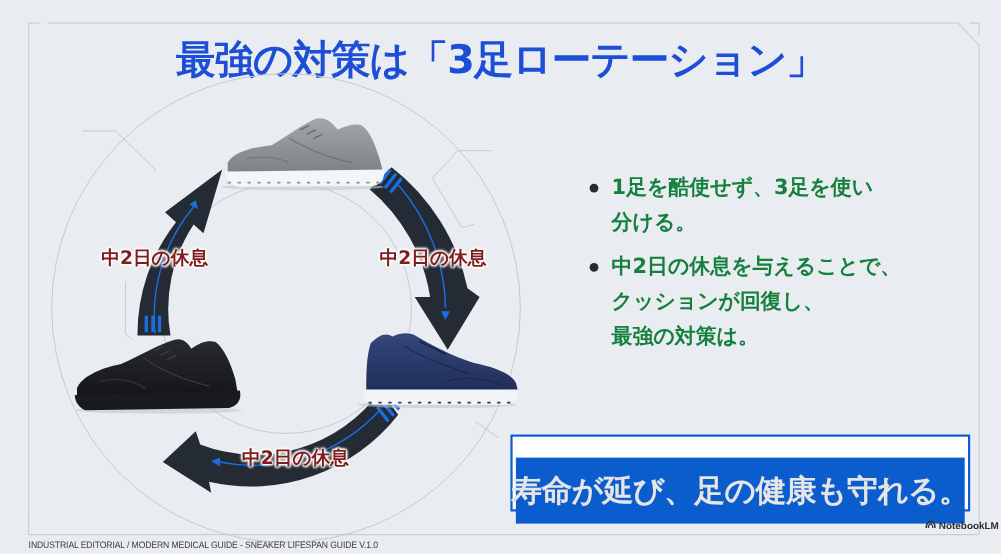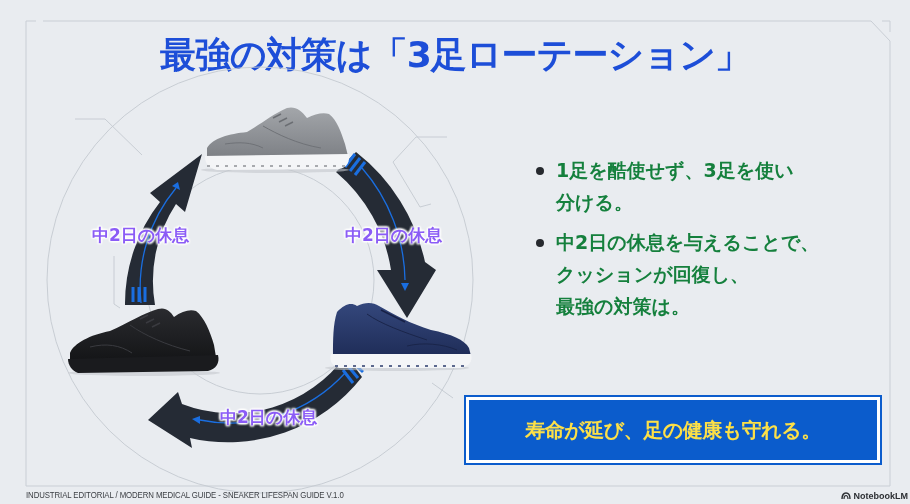--- a/index.html
+++ b/index.html
@@ -19,21 +19,21 @@
       font-weight: bold; font-size: 36px; letter-spacing: -1px;
       color: #1d4ed8;
       line-height: 50px;
     }
     .diagram {
       position: absolute; left: 0; top: 0; width: 910px; height: 504px;
     }
     .rest-label {
       position: absolute;
       font-weight: bold; font-size: 17px;
-      color: #8b5cf6;
+      color: #7f1d1d;
       text-shadow: 0 0 3px #fff, 0 0 3px #fff, 1px 1px 2px #fff, -1px -1px 2px #fff, 1px -1px 2px #fff, -1px 1px 2px #fff;
       white-space: nowrap;
       line-height: 20px;
       text-align: right;
     }
     .bullets {
       position: absolute; left: 532px; top: 154px; width: 330px;
       margin: 0; padding: 0; list-style: none;
     }
     .bullets li {
@@ -54,38 +54,39 @@
       width: 418px; height: 70px;
       border: 2px solid #0b5ccc;
       padding: 3px;
       box-sizing: border-box;
       background: #ffffff;
     }
     .callout-inner {
       width: 100%; height: 100%;
       background: #0b5ccc;
       display: flex; align-items: center; justify-content: center;
-      color: #fde047;
-      font-weight: bold; font-size: 20px;
+      color: #e5e5e5;
+      font-weight: bold; font-size: 28px;
       letter-spacing: -0.5px;
       white-space: nowrap;
+      margin-top: 16px;
     }
     .footer-left {
       position: absolute; left: 26px; top: 490px;
       font-family: "Liberation Sans", sans-serif;
       font-size: 8.5px; color: #3a3d42;
       letter-spacing: -0.1px;
       transform: scaleX(0.92); transform-origin: left center;
       white-space: nowrap;
     }
     .footer-right {
-      position: absolute; right: 2px; top: 491px;
+      position: absolute; right: 2px; top: 473px;
       font-family: "Liberation Sans", sans-serif;
       font-size: 9px; font-weight: bold; color: #2c2f33;
-      display: flex; align-items: center; gap: 3px;
+      display: flex; gap: 3px;
       white-space: nowrap;
     }
     .nlm-icon { width: 10px; height: 8px; display: inline-block; }
   </style>
 </head>
 <body>
 
 <svg class="frame" viewBox="0 0 910 504" width="910" height="504">
   <polyline points="26,486 26,21 36,21" fill="none" stroke="#c9ced5" stroke-width="1"></polyline>
   <polyline points="43,21 871,21 890,41 890,486 26,486" fill="none" stroke="#c9ced5" stroke-width="1"></polyline>

